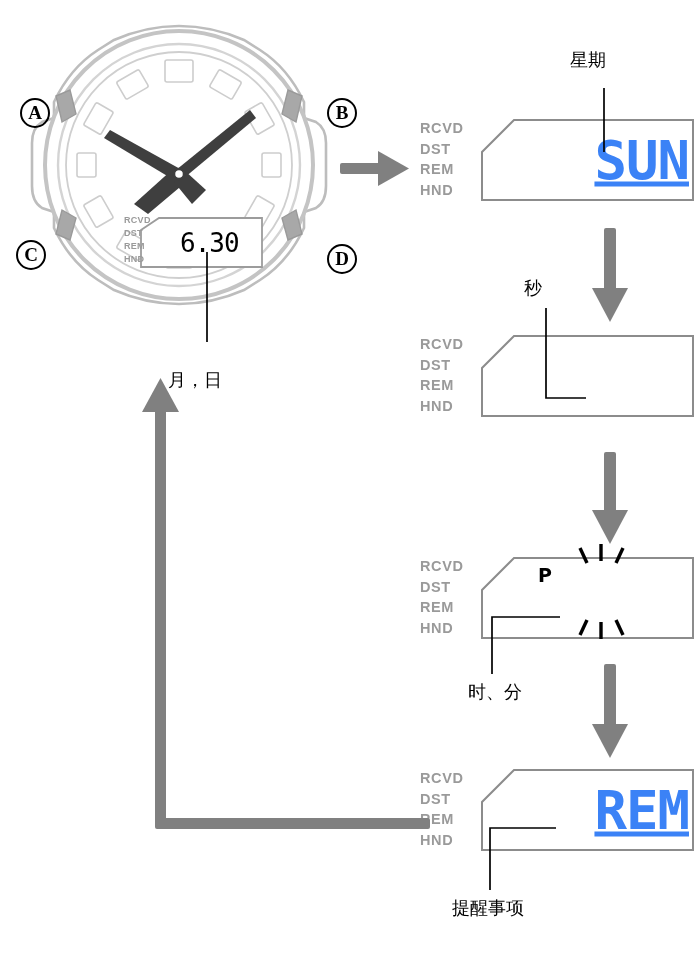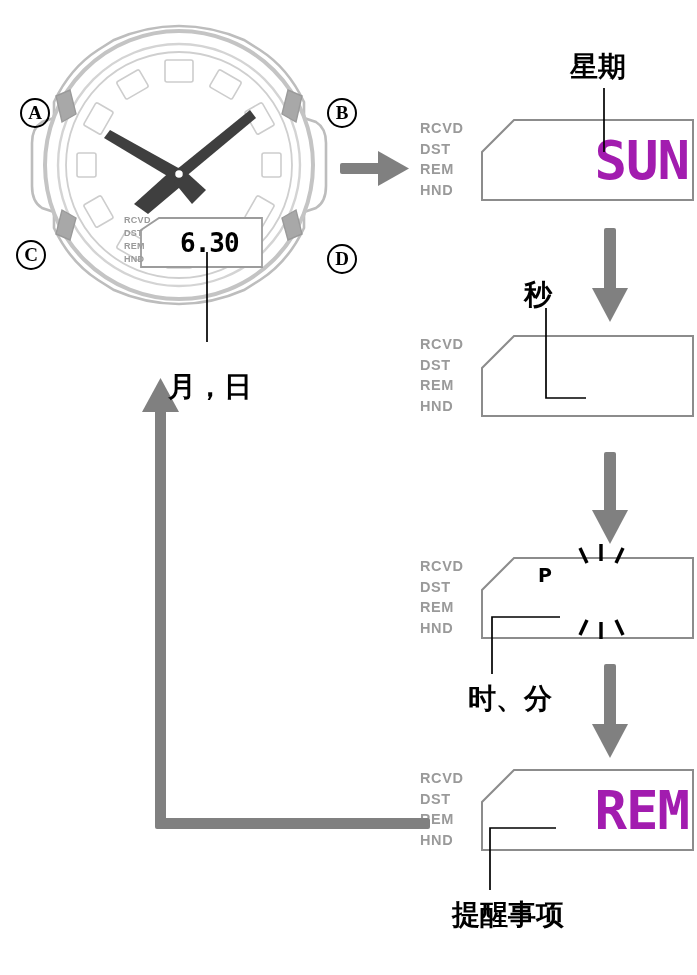--- a/index.html
+++ b/index.html
@@ -81,23 +81,24 @@
     height: 84px;
   }
   .lcd-box svg { display: block; position: absolute; left: 0; top: 0; }
   .lcd-value {
     position: absolute;
     right: 6px;
     top: 50%;
     transform: translateY(-50%);
     font-family: "DejaVu Sans Mono", monospace;
     font-weight: bold;
-    color: #a21caf;
+    color: #3b82f6;
     letter-spacing: -1px;
     white-space: nowrap;
+    text-decoration: underline;
   }
   .lcd-value.size-word { font-size: 54px; }
   .lcd-value.size-num  { font-size: 54px; }
   .lcd-pm {
     position: absolute;
     left: 58px;
     top: 8px;
     font-size: 19px;
     font-weight: bold;
     font-family: "DejaVu Sans", sans-serif;
@@ -118,22 +119,22 @@
     position: absolute;
     left: 0; top: 0;
     width: 697px; height: 975px;
     pointer-events: none;
   }
 
   
   .caption {
     position: absolute;
     color: #000;
-    font-size: 28px;
-    font-weight: bold;
+    font-size: 18px;
+    font-weight: normal;
     white-space: nowrap;
     font-family: "DejaVu Sans", sans-serif;
   }
   #cap-week    { left: 570px; top: 48px;  }
   #cap-sec     { left: 524px; top: 276px; }
   #cap-monthday{ left: 168px; top: 348px; margin-top: 20px; }
   #cap-hourmin { left: 468px; top: 680px; }
   #cap-reminder{ left: 452px; top: 896px; }
 </style>
 </head>
@@ -211,21 +212,21 @@
     <div class="abs" style="left:110px; top:196px; width:40px; color:#9a9a9a;
                             font-size:9px; font-weight:bold; line-height:13px;
                             letter-spacing:0.3px; font-family:'Liberation Sans',sans-serif;">
       <div>RCVD</div>
       <div>DST</div>
       <div>REM</div>
       <div>HND</div>
     </div>
 
     <div class="abs" style="left:166px; top:210px; font-family:'DejaVu Sans Mono',monospace;
-                            font-size:26px; font-weight:bold; color:#000; letter-spacing:-1px;">6.30</div>
+                            font-size:26px; font-weight:normal; color:#000; letter-spacing:-1px;">6.30</div>
 
     <div class="btn-badge" id="badge-a">A</div>
     <div class="btn-badge" id="badge-b">B</div>
     <div class="btn-badge" id="badge-c">C</div>
     <div class="btn-badge" id="badge-d">D</div>
   </div>
 
   <div class="lcd-panel" id="panel-day">
     <div class="lcd-flags">
       <div>RCVD</div>

